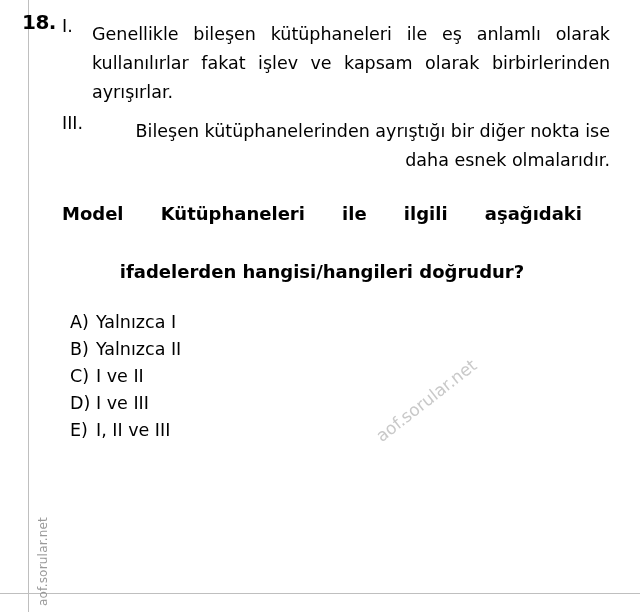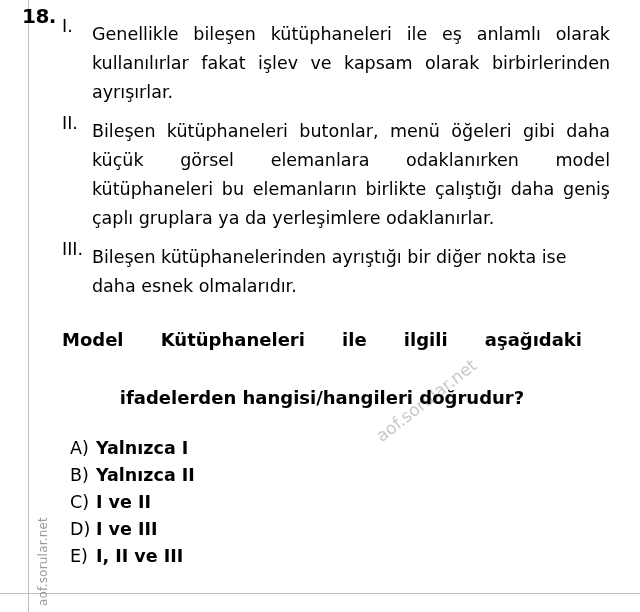--- a/index.html
+++ b/index.html
@@ -67,21 +67,21 @@
     color: #c9c9c9;
     transform: rotate(-38deg);
     transform-origin: left top;
     white-space: nowrap;
     pointer-events: none;
   }
 
   .qnum {
     position: absolute;
     left: 22px;
-    top: 4px;
+    top: 10px;
     font-size: 20px;
     font-weight: bold;
     letter-spacing: -0.5px;
   }
 
   .content {
     position: absolute;
     left: 62px;
     top: 12px;
     width: 548px;
@@ -102,21 +102,21 @@
   .roman-text {
     flex: 1 1 auto;
     font-size: 17.5px;
     line-height: 29px;
     text-align: justify;
     text-justify: inter-word;
     hyphens: none;
     margin-top: 8px;
   }
   .roman-text.nojust {
-    text-align: left;
+    text-align: right;
   }
 
   .stem {
     margin-top: 24px;
     font-size: 18px;
     font-weight: bold;
     line-height: 29px;
     width: 520px;
   }
   .stem .line1 {
@@ -143,21 +143,20 @@
   .option-letter {
     flex: 0 0 auto;
     width: 34px;
     font-size: 17.5px;
     padding-left: 8px;
     box-sizing: border-box;
   }
   .option-text {
     flex: 1 1 auto;
     font-size: 17.5px;
-    font-weight: bold;
   }
 </style>
 </head>
 <body>
 
 <div class="page">
 
   <div class="left-rule"></div>
   <div class="bottom-rule"></div>
 
@@ -166,24 +165,20 @@
 
   <div class="qnum">18.</div>
 
   <div class="content">
 
     <div class="roman-item">
       <div class="roman-label">I.</div>
       <div class="roman-text">Genellikle bileşen kütüphaneleri ile eş anlamlı olarak kullanılırlar fakat işlev ve kapsam olarak birbirlerinden ayrışırlar.</div>
     </div>
 
-    <div class="roman-item">
-      <div class="roman-label">II.</div>
-      <div class="roman-text">Bileşen kütüphaneleri butonlar, menü öğeleri gibi daha küçük görsel elemanlara odaklanırken model kütüphaneleri bu elemanların birlikte çalıştığı daha geniş çaplı gruplara ya da yerleşimlere odaklanırlar.</div>
-    </div>
 
     <div class="roman-item">
       <div class="roman-label">III.</div>
       <div class="roman-text nojust">Bileşen kütüphanelerinden ayrıştığı bir diğer nokta ise daha esnek olmalarıdır.</div>
     </div>
 
     <div class="stem">
       <div class="line1">Model Kütüphaneleri ile ilgili aşağıdaki</div>
       <div class="line2">ifadelerden hangisi/hangileri doğrudur?</div>
     </div>

